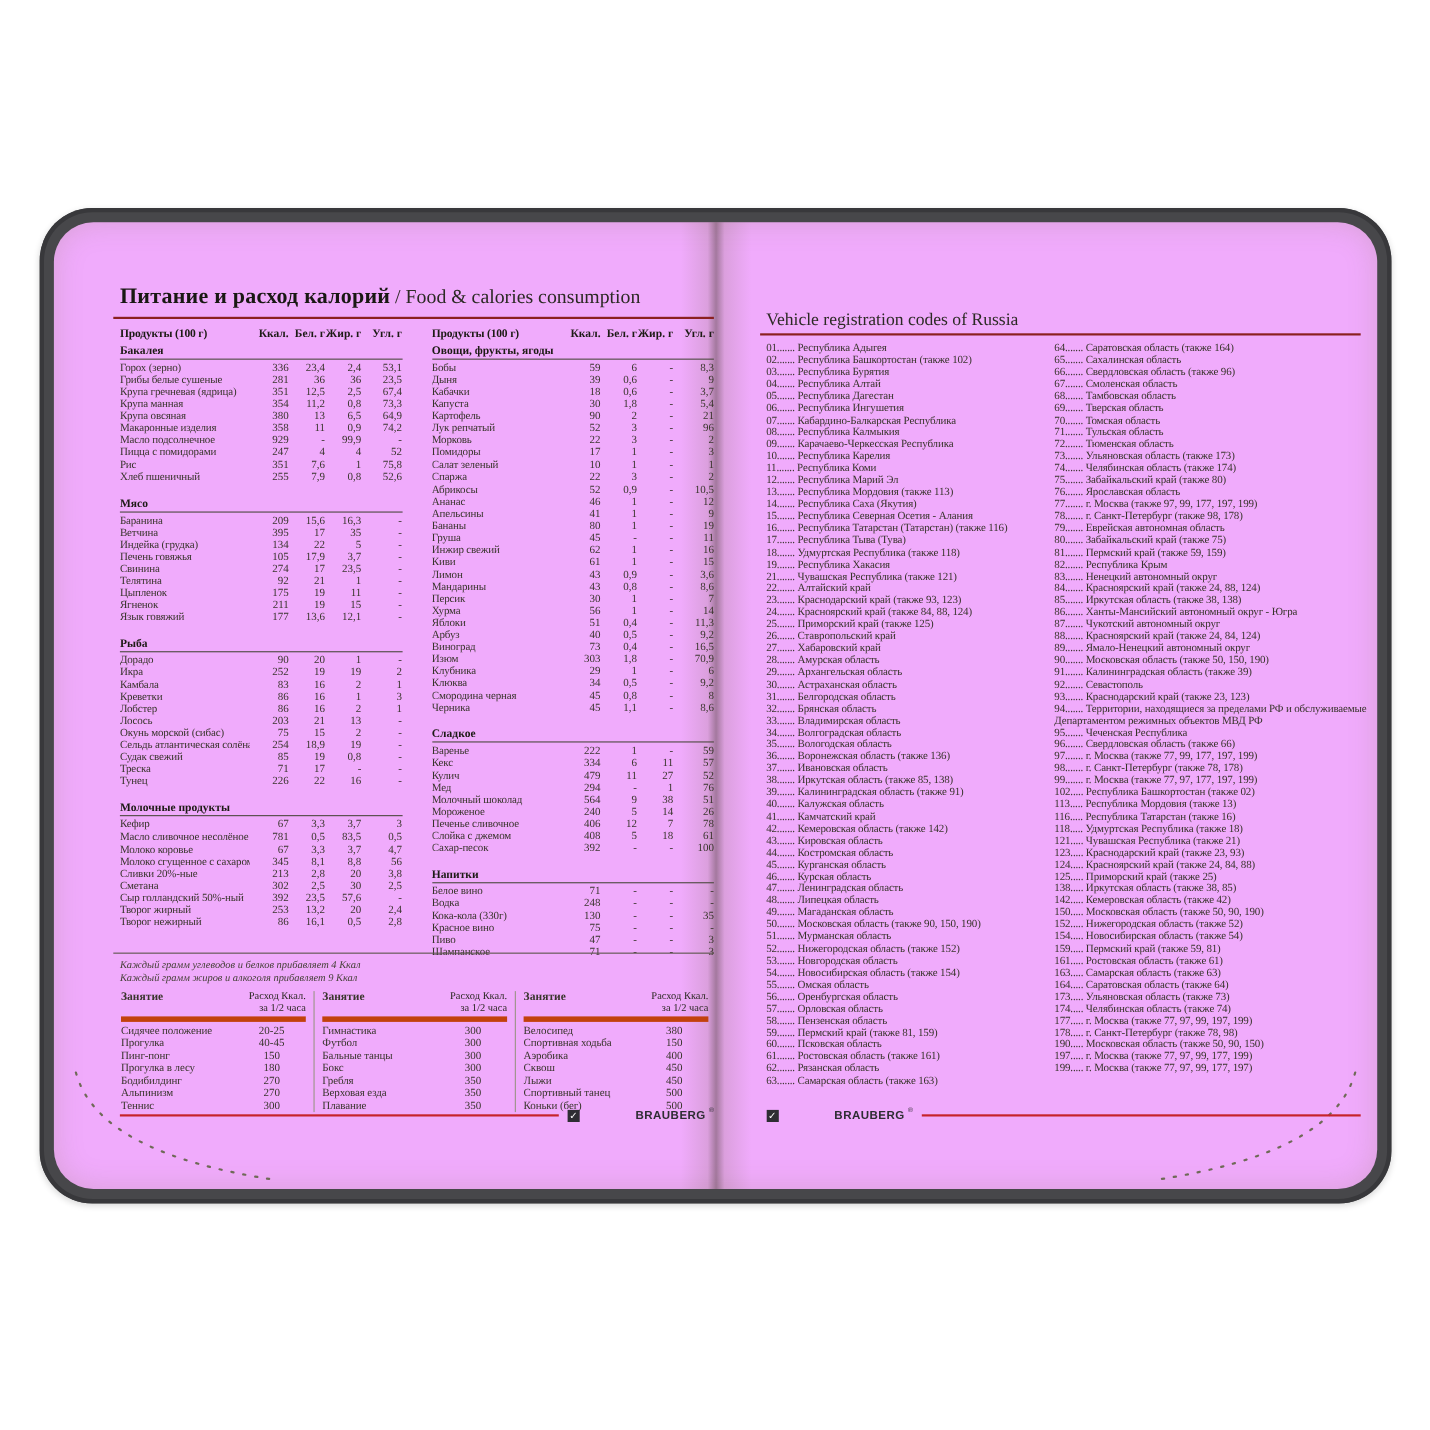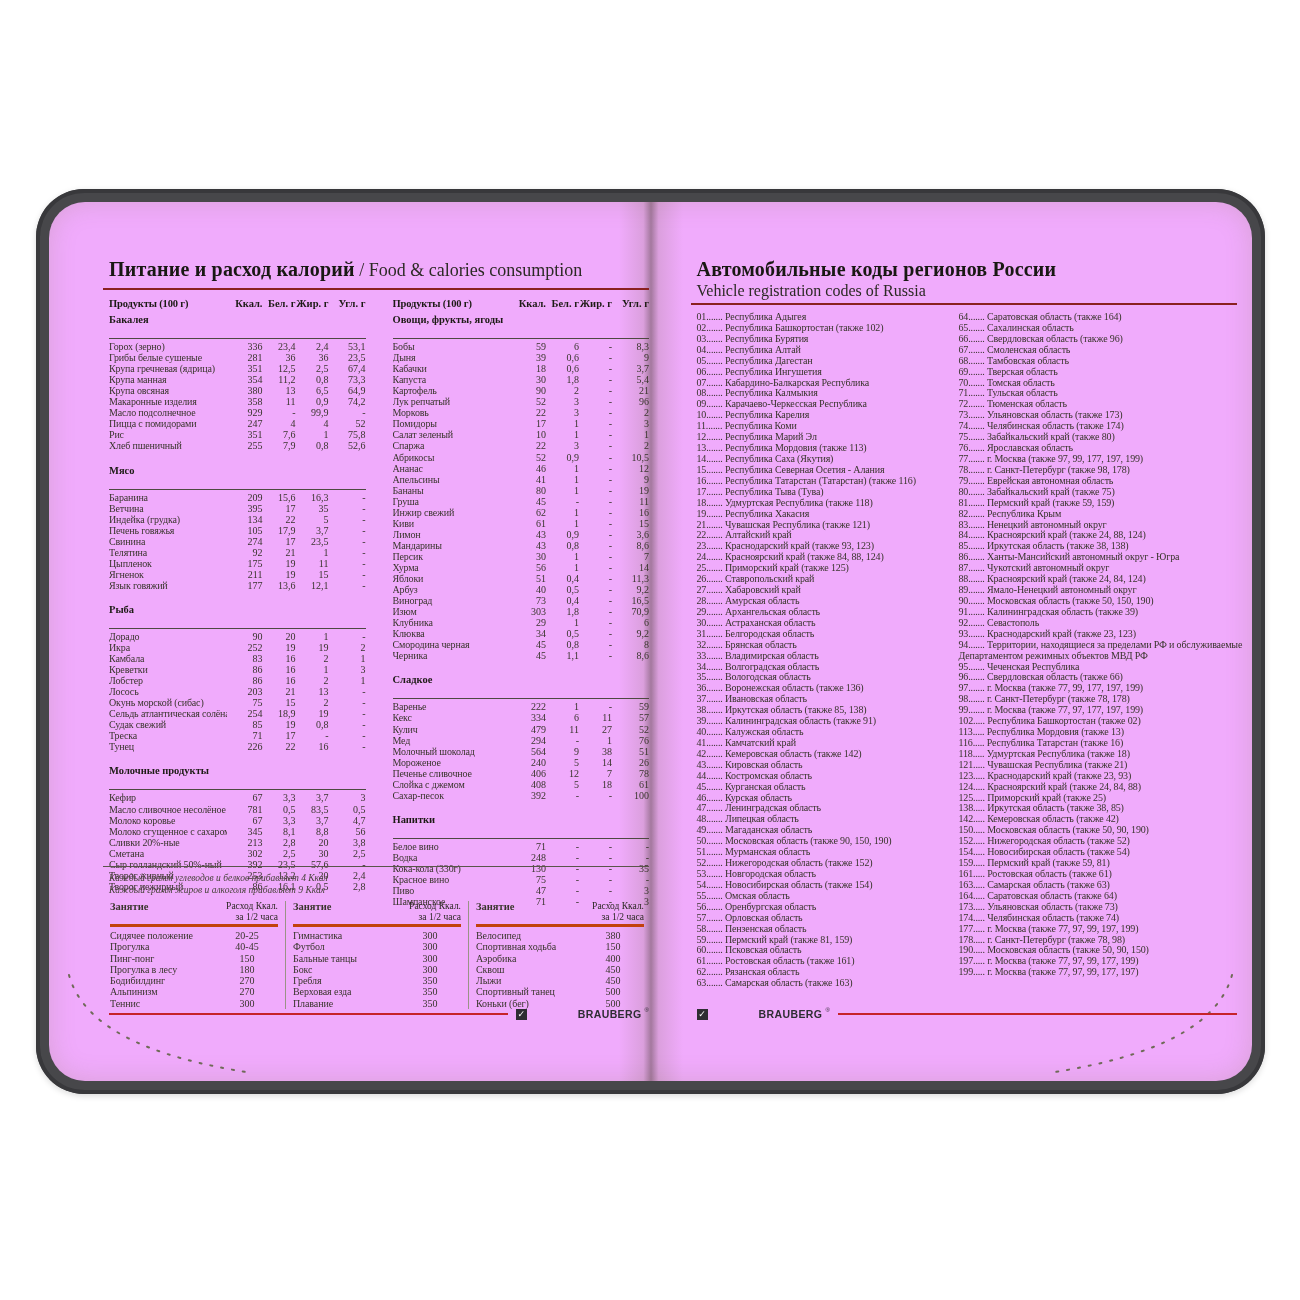--- a/index.html
+++ b/index.html
@@ -43,30 +43,30 @@
   .fhead{display:flex;font-weight:bold;font-size:10.5px;color:#1d1b15;margin-bottom:5px;}
   .frow,.fhead{line-height:11.05px;}
   .frow{display:flex;font-size:10px;}
   .fname{flex:1;min-width:0;white-space:nowrap;overflow:hidden;letter-spacing:-.15px;}
   .fv{width:33px;text-align:right;flex:none;}
   .fv.k{width:36px;}
   .fv.u{width:37px;}
   .fsection{margin-bottom:13px;}
   .fsection-title{
     font-weight:bold;font-size:10.5px;color:#1d1b15;
-    border-bottom:1.2px solid #4d4940;padding-bottom:13px;margin-bottom:2px;line-height:11px;
+    border-bottom:1.2px solid #4d4940;padding-bottom:1px;margin-bottom:2px;line-height:11px;
   }
   .lp-divider{position:absolute;top:664px;left:-6px;width:546px;height:1px;background:#5a554a;}
   .lp-footnotes{position:absolute;top:671px;left:0;font-style:italic;font-size:9.5px;line-height:11.5px;color:#454137;}
 
   
   .lp-activities{position:absolute;top:699px;left:-6px;width:548px;display:flex;}
   .act-col{flex:1;min-width:0;padding:0 7px;}
   .act-col + .act-col{border-left:1px solid #9a9386;}
-  .act-head{display:flex;align-items:flex-start;border-bottom:3px solid #c2410c;padding-bottom:2px;margin-bottom:3px;}
+  .act-head{display:flex;align-items:flex-start;border-bottom:5px solid #c2410c;padding-bottom:2px;margin-bottom:3px;}
   .act-head .aname{font-weight:bold;font-size:10.5px;}
   .act-head .ahv{margin-left:auto;text-align:right;font-size:9.5px;line-height:10.5px;color:#2a2821;}
   .arow{display:flex;font-size:10px;line-height:11.3px;gap:12px;}
   .arow .aname{flex:1;white-space:nowrap;overflow:hidden;letter-spacing:-.1px;}
   .arow .aval{width:62px;text-align:center;flex:none;}
 
   
   .rp-cols{position:absolute;top:110px;left:0;width:546px;display:flex;gap:14px;}
   .rcol{min-width:0;}
   .rcol-0{width:248px;flex:none;}
@@ -851,23 +851,20 @@
         <div class="red-line"></div>
         <div class="brand">
           <span class="brand-box">✓</span>
           <span class="brand-text">BRAUBERG</span>
           <span class="brand-reg">®</span>
         </div>
       </div>
     </div>
 
     <div class="page-content rp">
-      <div class="page-title">
-        <span class="ru">Автомобильные коды регионов России</span>
-      </div>
       <div class="rp-sub">Vehicle registration codes of Russia</div>
       <div class="title-rule"></div>
 
       <div class="rp-cols">
         <div class="rcol rcol-0" id="regions-0">
             <div class="rrow">01....... Республика Адыгея</div>
             <div class="rrow">02....... Республика Башкортостан (также 102)</div>
             <div class="rrow">03....... Республика Бурятия</div>
             <div class="rrow">04....... Республика Алтай</div>
             <div class="rrow">05....... Республика Дагестан</div>

